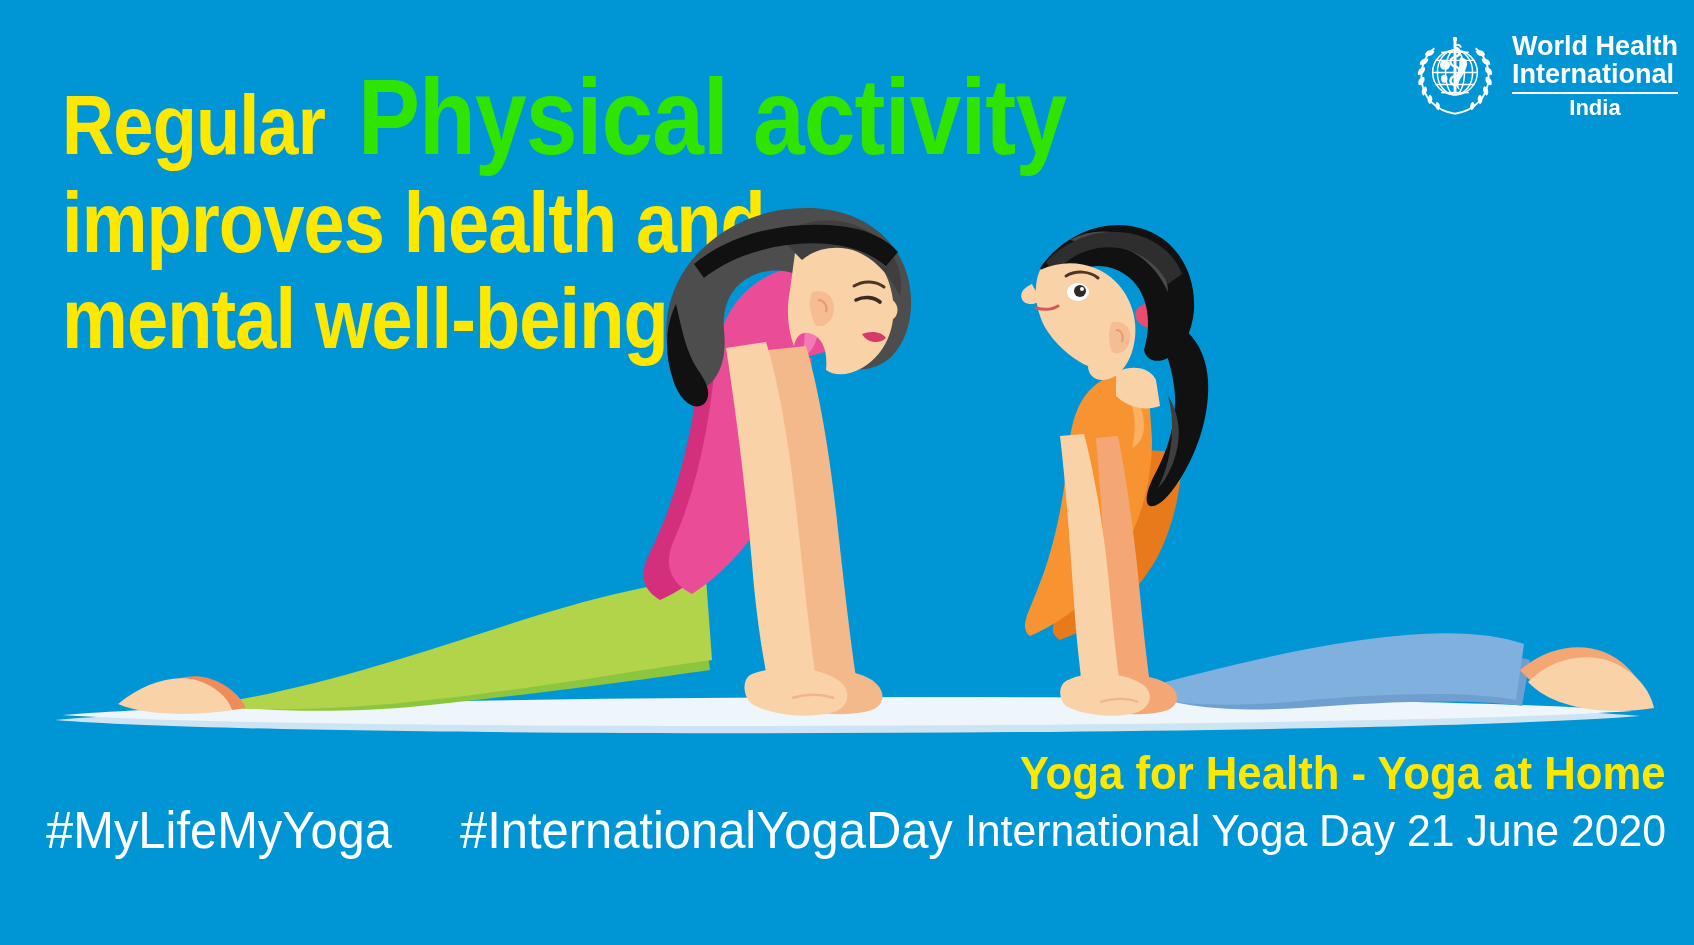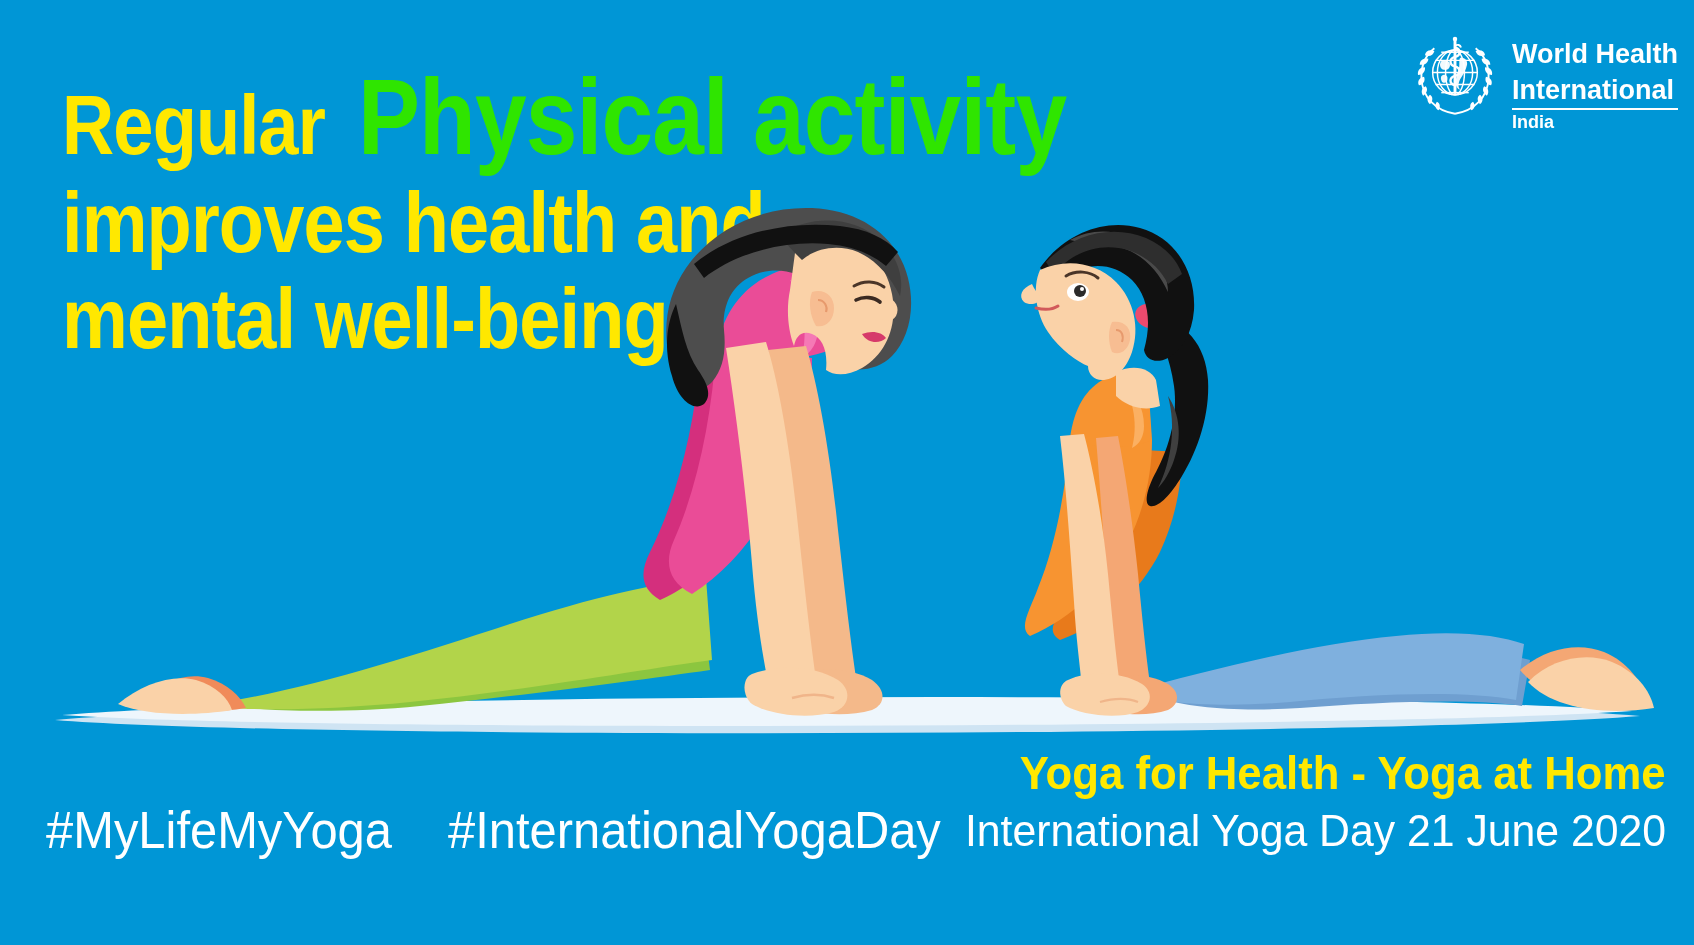--- a/index.html
+++ b/index.html
@@ -45,25 +45,25 @@
   #who-logo{
     position:absolute;right:16px;top:32px;
     display:flex;align-items:flex-start;gap:14px;
   }
   #who-emblem{width:86px;height:86px;flex:0 0 86px;}
   #who-wordmark{
     color:#ffffff;
     font-family:"Liberation Sans Narrow","Liberation Sans",sans-serif;
     font-weight:bold;line-height:1.04;
   }
-  .who-l1,.who-l2{font-size:27px;letter-spacing:0px;white-space:nowrap;margin-top:8px;}
+  .who-l1,.who-l2{font-size:27px;letter-spacing:0px;white-space:nowrap;}
   #who-rule{
     height:2px;background:#ffffff;margin:4px 0 3px 0;width:100%;
   }
-  #who-india{font-size:18px;font-weight:bold;}
+  #who-india{font-size:22px;text-align:center;font-weight:bold;}
 
   
   #illustration{
     position:absolute;left:0;top:200px;width:1694px;height:560px;
   }
 
   
   #tagline{
     position:absolute;right:28px;top:745px;
     font-family:"Liberation Sans Narrow","Liberation Sans",sans-serif;
@@ -73,21 +73,21 @@
   }
   #event-date{
     position:absolute;right:28px;top:805px;
     font-family:"Liberation Sans Narrow","Liberation Sans",sans-serif;
     font-weight:normal;font-size:45px;color:#ffffff;
     transform:scaleX(0.95);transform-origin:right center;
     white-space:nowrap;
   }
   #hashtags{
     position:absolute;left:46px;top:800px;
-    display:flex;align-items:baseline;gap:34px;
+    display:flex;align-items:baseline;gap:46px;
     font-family:"Liberation Sans Narrow","Liberation Sans",sans-serif;
     font-weight:normal;font-size:52px;color:#ffffff;
     white-space:nowrap;
   }
   .hashtag{transform:scaleX(0.94);transform-origin:left center;display:inline-block;}
 </style>
 </head>
 <body>
 
 <div id="poster">

